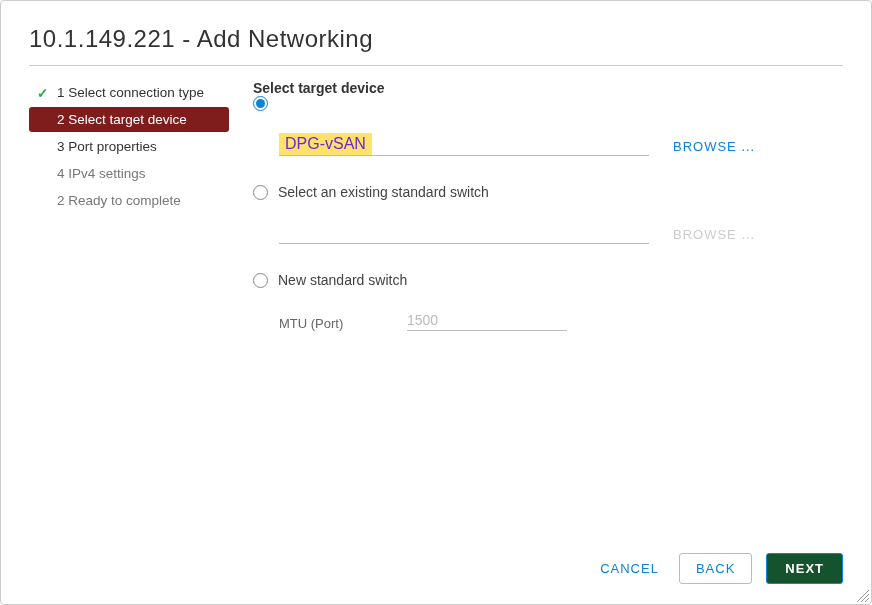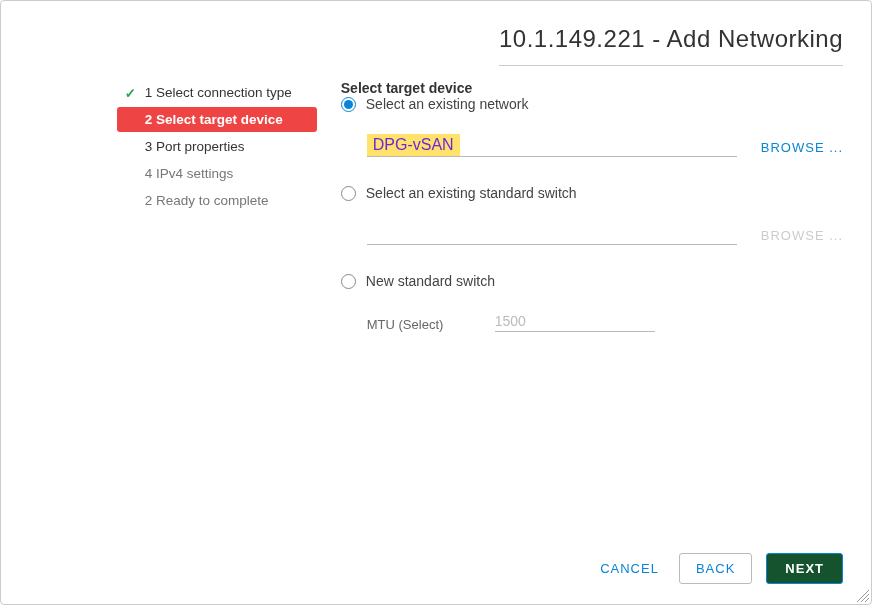--- a/index.html
+++ b/index.html
@@ -12,21 +12,20 @@
     position: relative;
   }
   .dialog {
     width: 872px;
     height: 605px;
     border: 1px solid #ccc;
     border-radius: 4px;
     padding: 24px 28px 20px 28px;
     display: flex;
     flex-direction: column;
-    align-items: flex-end;
   }
   .title {
     font-size: 24px;
     font-weight: 300;
     color: #333;
     letter-spacing: 0.5px;
     padding-bottom: 12px;
     border-bottom: 1px solid #ccc;
   }
   .body {
@@ -49,23 +48,23 @@
   }
   .step.done { color: #333; }
   .step.done::before {
     content: "✓";
     color: #2aa84a;
     position: absolute;
     left: 8px;
     font-weight: bold;
   }
   .step.active {
-    background: #ef4444;
+    background: #7f1d1d;
     color: #fff;
-    font-weight: 700;
+    font-weight: 400;
   }
   .content {
     flex: 1;
     color: #555;
   }
   .content-title {
     font-size: 14px;
     font-weight: 600;
     color: #333;
   }
@@ -214,21 +213,20 @@
       <div class="step" style="color:#333">3 Port properties</div>
       <div class="step">4 IPv4 settings</div>
       <div class="step">2 Ready to complete</div>
     </div>
 
     <div class="content">
       <div class="content-title">Select target device</div>
 
       <div class="option">
         <span class="radio selected"></span>
-        <span class="option-label">Select an existing network</span>
       </div>
       <div class="option-body">
         <div class="field-wrap">
           <span class="hl">DPG-vSAN</span>
         </div>
         <span class="browse">BROWSE ...</span>
       </div>
 
       <div class="option">
         <span class="radio"></span>
@@ -237,21 +235,21 @@
       <div class="option-body">
         <div class="field-wrap"></div>
         <span class="browse disabled">BROWSE ...</span>
       </div>
 
       <div class="option">
         <span class="radio"></span>
         <span class="option-label">New standard switch</span>
       </div>
       <div class="mtu-row">
-        <span class="mtu-label">MTU (Select)</span>
+        <span class="mtu-label">MTU (Port)</span>
         <input class="mtu-input" disabled="" value="1500" style="">
       </div>
 
     </div>
   </div>
 
   <div class="footer">
     <button class="btn-text">CANCEL</button>
     <button class="btn-outline">BACK</button>
     <button class="btn-primary">NEXT</button>

